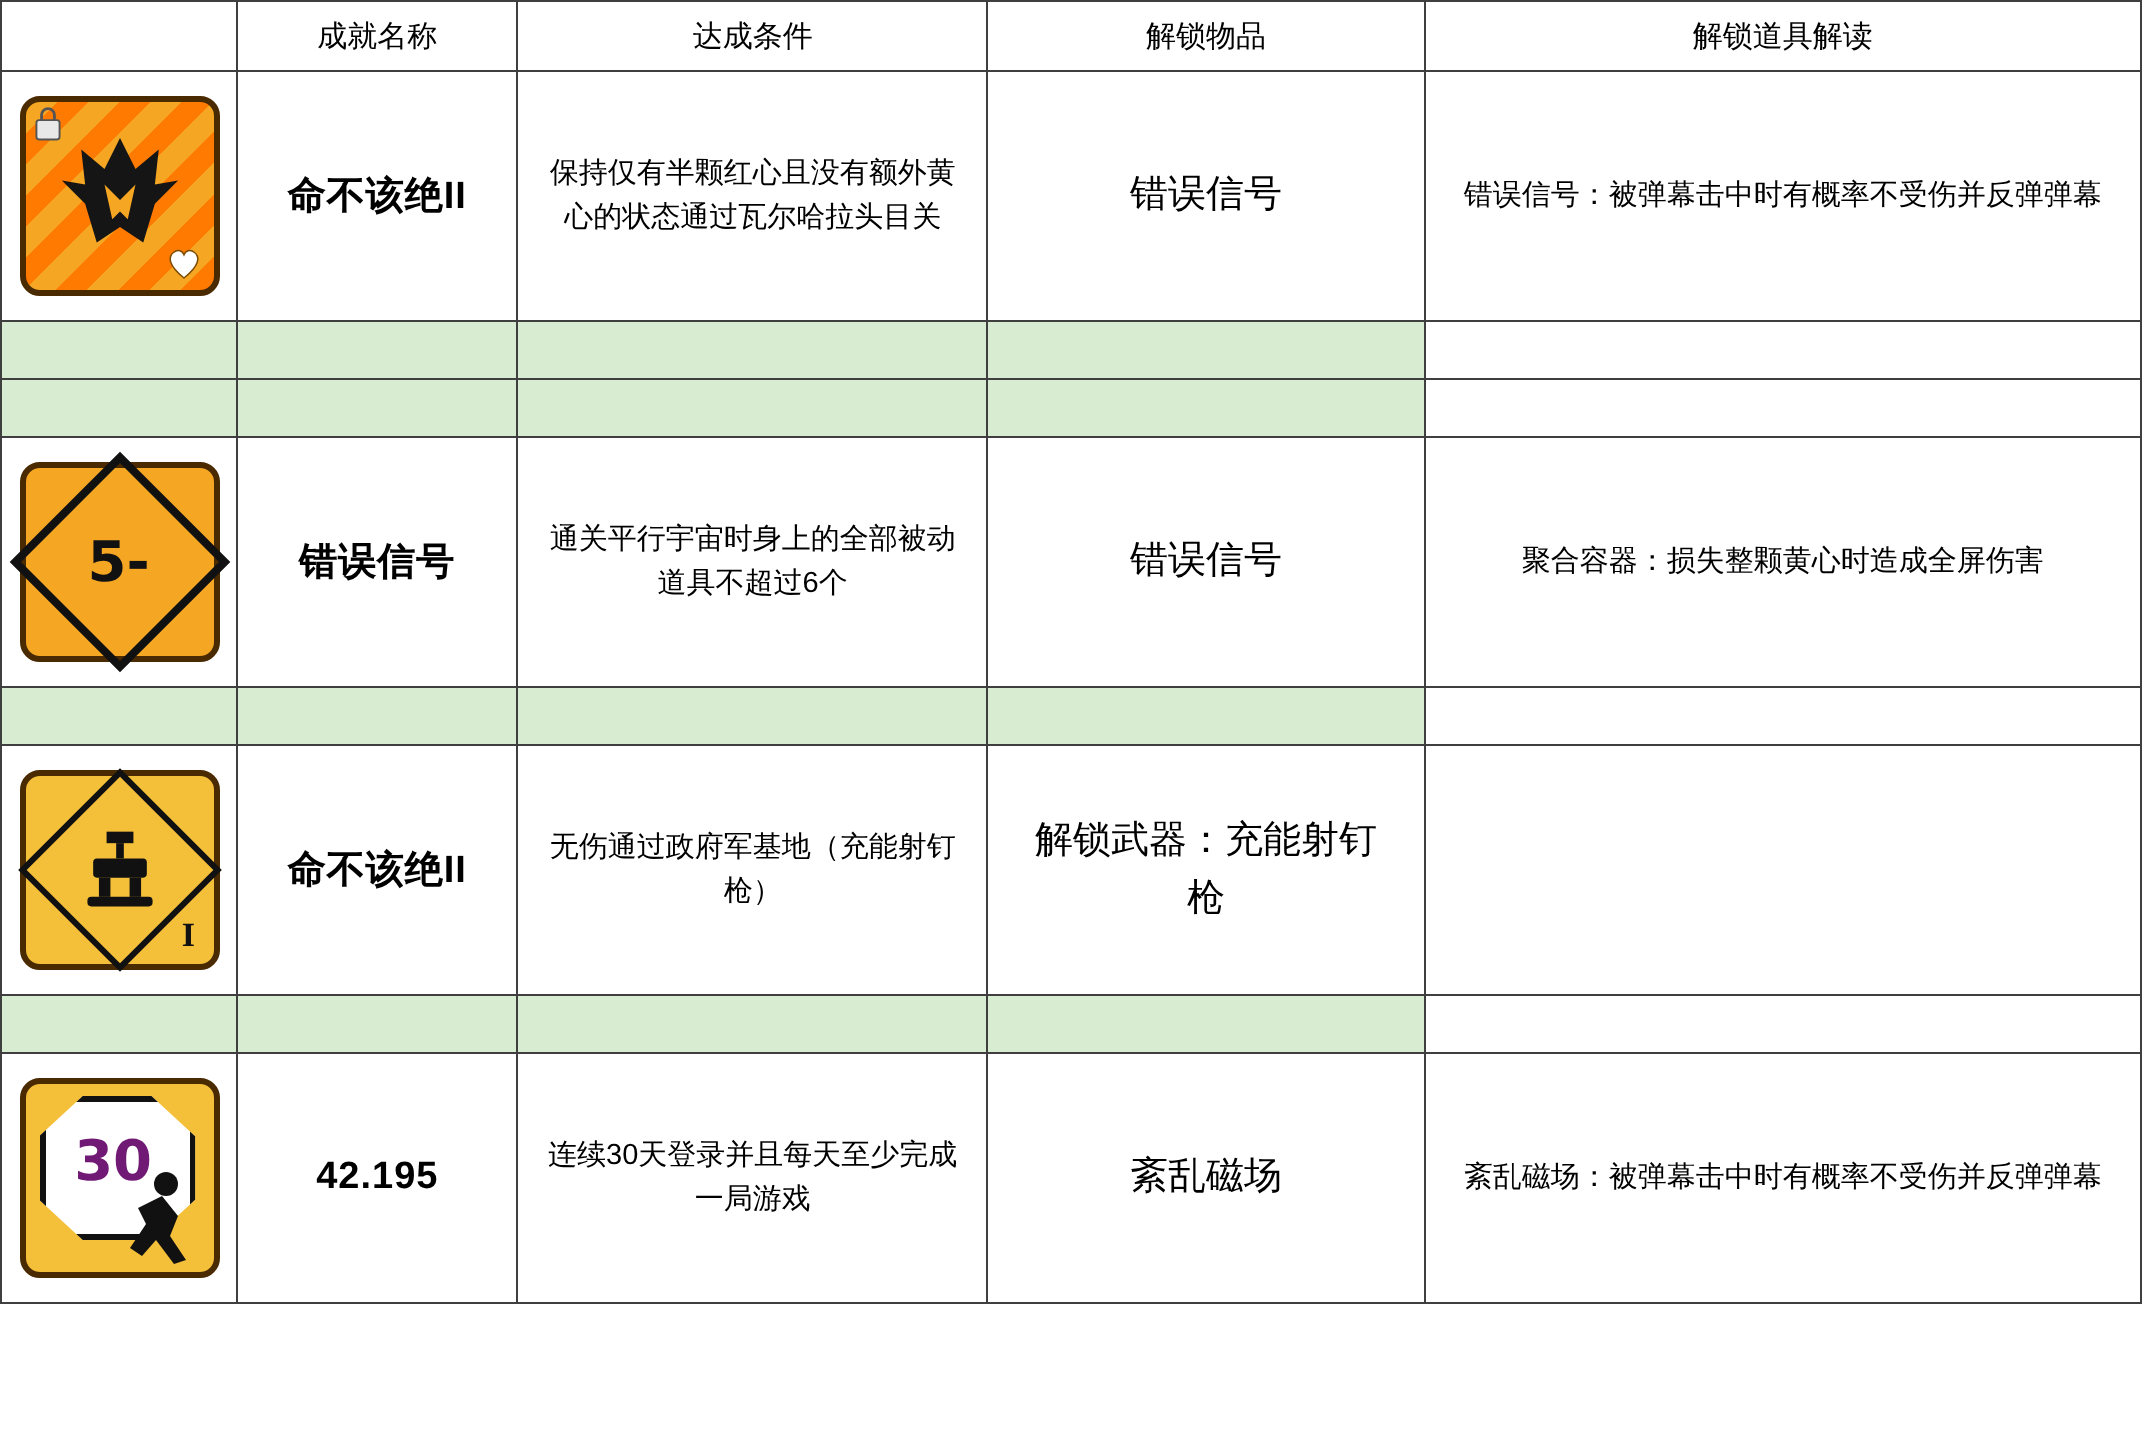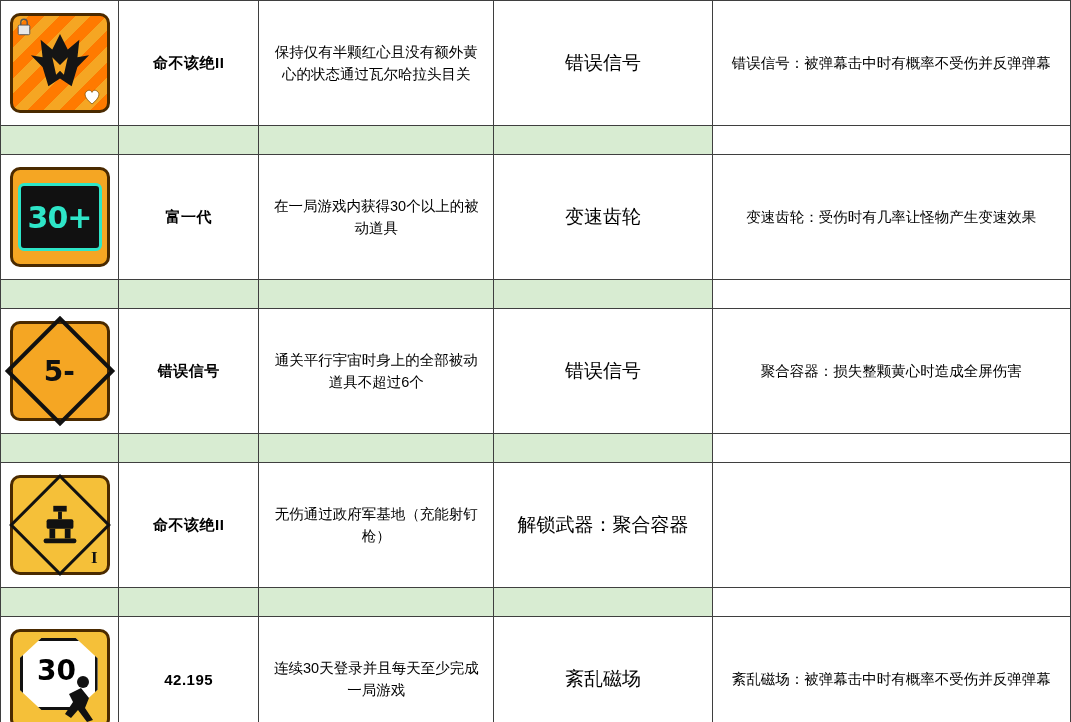--- a/index.html
+++ b/index.html
@@ -45,21 +45,21 @@
     background: #d8ecd2;
     border-left: 1px solid #3f3f3f;
     border-right: 1px solid #3f3f3f;
     border-top: 1px solid #3f3f3f;
     border-bottom: 1px solid #3f3f3f;
   }
   .spacer td.sp-blank {
     background: #ffffff;
   }
   .cell-name {
-    font-size: 15px;
+    font-size: 19px;
     font-weight: bold;
     letter-spacing: 0.5px;
   }
   .cell-cond, .cell-item, .cell-desc {
     font-size: 14.5px;
     line-height: 1.55;
     padding: 4px 14px !important;
   }
   .cell-item { font-size: 19px; }
   .cell-icon {
@@ -199,40 +199,47 @@
     clip-path: polygon(28% 0, 72% 0, 100% 28%, 100% 72%, 72% 100%, 28% 100%, 0 72%, 0 28%);
   }
   .b5-num {
     position: absolute;
     left: 14px; top: 22px;
     width: 60px;
     text-align: center;
     font-family: "DejaVu Sans", sans-serif;
     font-weight: bold;
     font-size: 28px;
-    color: #000000;
+    color: #701a75;
   }
   .b5-fig {
     position: absolute;
     right: 4px; bottom: 0px;
     width: 44px; height: 52px;
   }
 </style>
 </head>
 <body>
 
 <table class="achievements">
   <colgroup>
     <col class="c-icon">
       <col class="c-name">
       <col class="c-cond">
       <col class="c-item">
       <col class="c-desc">
   </colgroup>
   <tbody>
+    <tr class="hdr">
+      <td></td>
+      <td>成就名称</td>
+      <td>达成条件</td>
+      <td>解锁物品</td>
+      <td>解锁道具解读</td>
+    </tr>
 
     <tr class="row-main">
       <td class="cell-icon">
         <div class="icon-wrap">
           <div class="badge1">
             <svg class="b1-crown" viewBox="0 0 64 64">
               <path d="M32 2 L40 18 L52 8 L50 26 L62 24 L50 36 L44 56 L32 48 L20 56 L14 36 L2 24 L14 26 L12 8 L24 18 Z" fill="#151515"></path>
               <path d="M24 26 L32 34 L40 26 L36 44 L32 40 L28 44 Z" fill="#f5a623"></path>
             </svg>
             <svg class="b1-lock" viewBox="0 0 24 28">
@@ -251,35 +258,20 @@
       <td class="cell-desc">错误信号：被弹幕击中时有概率不受伤并反弹弹幕</td>
     </tr>
     <tr class="spacer">
       <td></td>
       <td></td>
       <td></td>
       <td></td>
       <td class="sp-blank"></td>
     </tr>
 
-    <tr class="row-main">
-      <td class="cell-icon">
-        <div class="icon-wrap">
-          <div class="badge2">
-            <div class="b2-inner">
-              <span class="b2-text">30+</span>
-            </div>
-          </div>
-        </div>
-      </td>
-      <td class="cell-name">富一代</td>
-      <td class="cell-cond">在一局游戏内获得30个以上的被动道具</td>
-      <td class="cell-item">变速齿轮</td>
-      <td class="cell-desc">变速齿轮：受伤时有几率让怪物产生变速效果</td>
-    </tr>
     <tr class="spacer">
       <td></td>
       <td></td>
       <td></td>
       <td></td>
       <td class="sp-blank"></td>
     </tr>
 
     <tr class="row-main">
       <td class="cell-icon">
@@ -316,21 +308,21 @@
               <rect x="13" y="28" width="6" height="10" fill="#111"></rect>
               <rect x="29" y="28" width="6" height="10" fill="#111"></rect>
               <rect x="7" y="38" width="34" height="5" rx="2" fill="#111"></rect>
             </svg>
             <span class="b4-mark">I</span>
           </div>
         </div>
       </td>
       <td class="cell-name">命不该绝II</td>
       <td class="cell-cond">无伤通过政府军基地（充能射钉枪）</td>
-      <td class="cell-item">解锁武器：聚合容器</td>
+      <td class="cell-item">解锁武器：充能射钉枪</td>
       <td class="cell-desc"></td>
     </tr>
     <tr class="spacer">
       <td></td>
       <td></td>
       <td></td>
       <td></td>
       <td class="sp-blank"></td>
     </tr>
 

